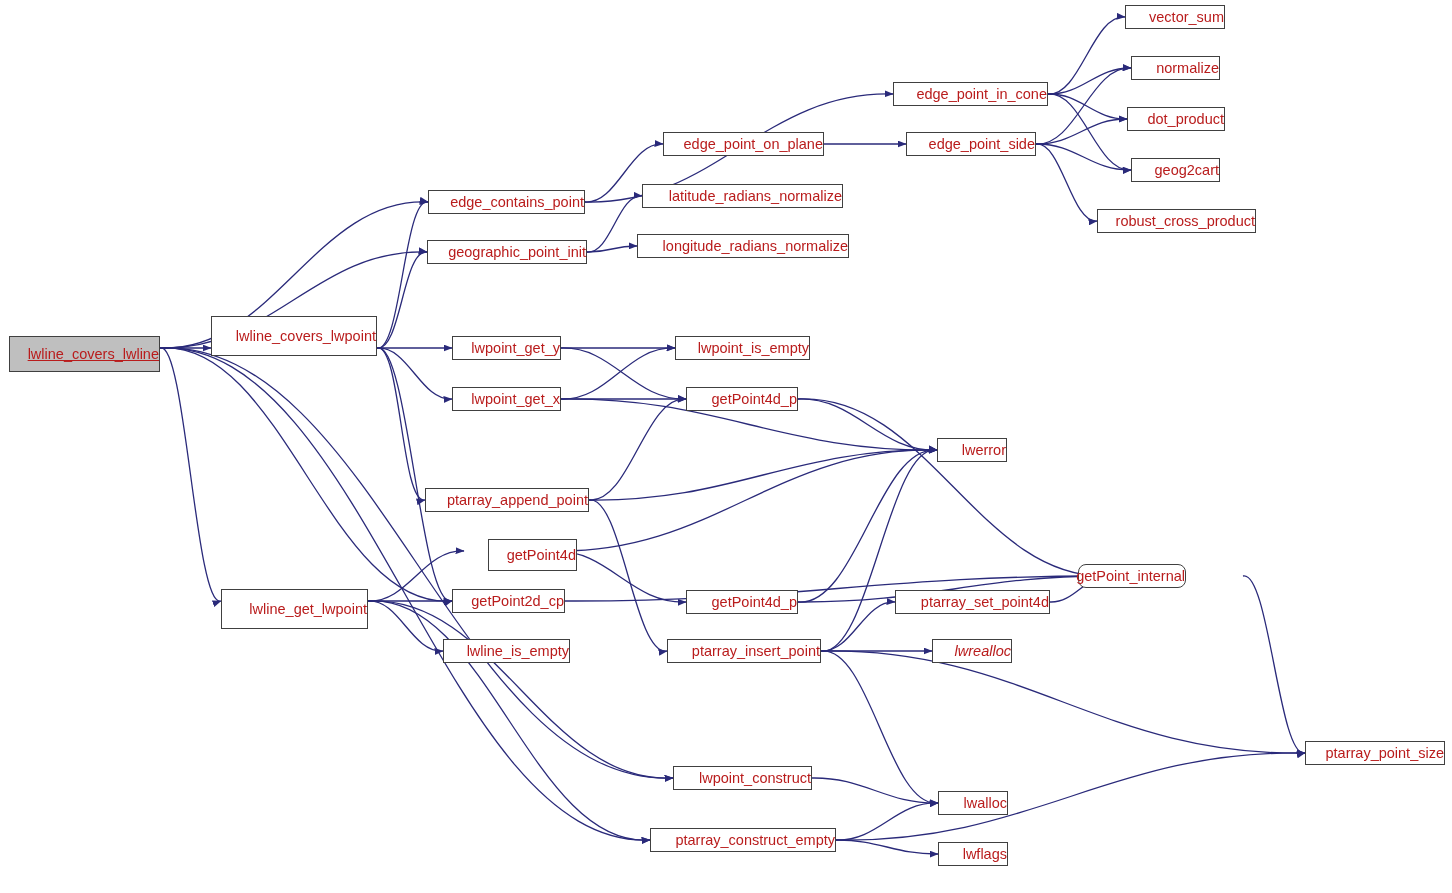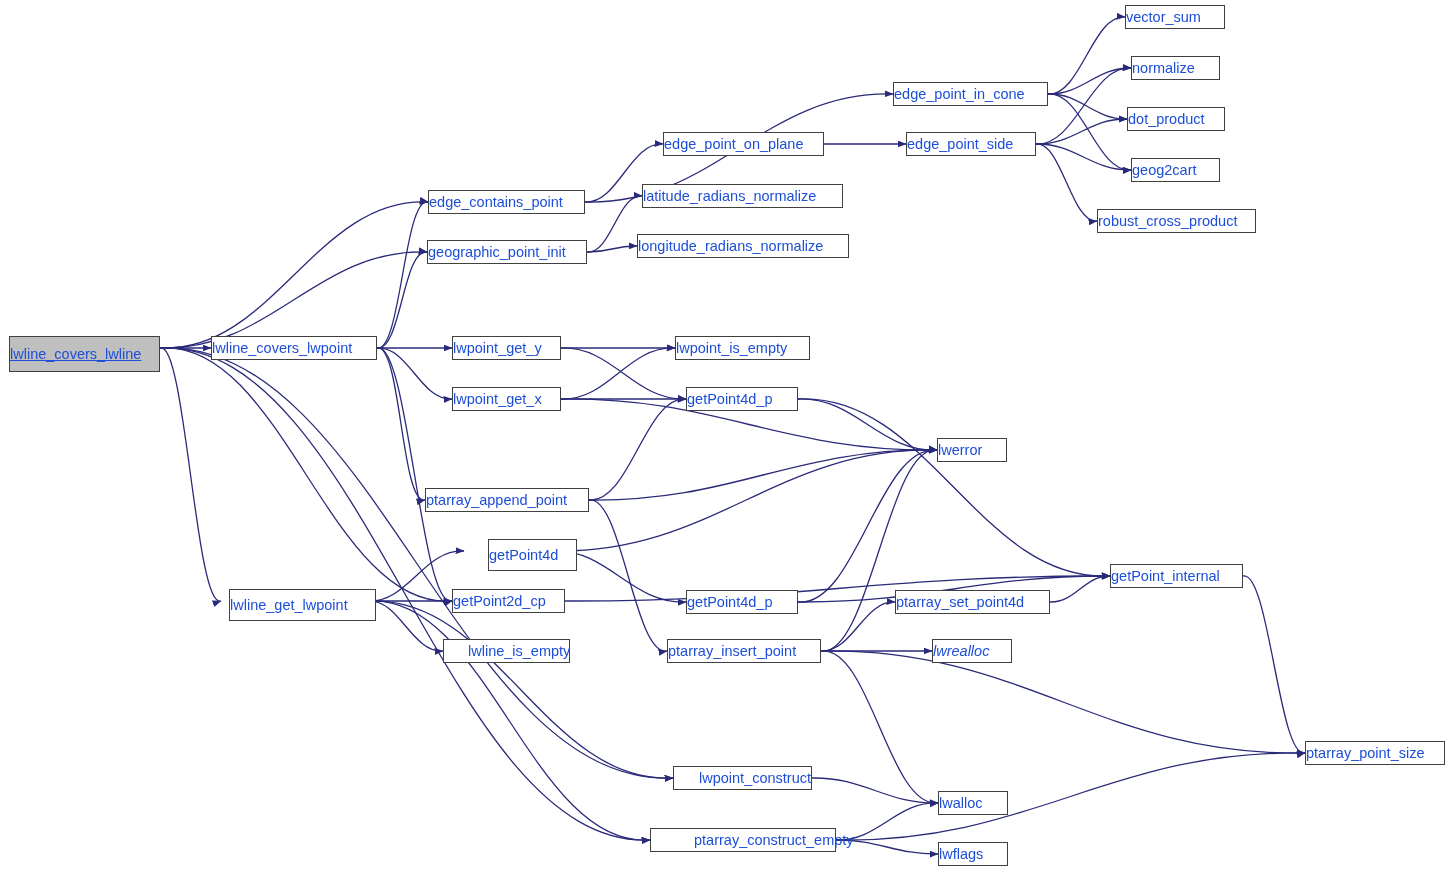--- a/index.html
+++ b/index.html
@@ -11,26 +11,26 @@
     background:#ffffff;
     font-family:"Liberation Sans", sans-serif;
     overflow:hidden;
   }
   #edge-layer{position:absolute;left:0;top:0;width:1452px;height:893px;}
   .node{
     position:absolute;
     box-sizing:border-box;
     border:1px solid #404040;
     background:#ffffff;
-    color:#1d4ed8;
+    color:#b91c1c;
     font-size:14.5px;
     line-height:1;
     display:flex;
     align-items:center;
-    justify-content:flex-start;
+    justify-content:flex-end;
     white-space:nowrap;
     letter-spacing:0px;
   }
   .node.root{
     background:#bfbfbf;
     border:1px solid #404040;
   }
   .node-label{pointer-events:none;}
 </style>
 </head>
@@ -100,21 +100,21 @@
         <path d="M 812,778 C 864.92,777.125 885.08,803.875 938,803" fill="none" stroke="#2a2a7a" stroke-width="1.3" marker-end="url(#arrowhead)"></path>
         <path d="M 836,840 C 878.84,841.295 895.16,801.705 938,803" fill="none" stroke="#2a2a7a" stroke-width="1.3" marker-end="url(#arrowhead)"></path>
         <path d="M 836,840 C 878.84,839.51 895.16,854.49 938,854" fill="none" stroke="#2a2a7a" stroke-width="1.3" marker-end="url(#arrowhead)"></path>
         <path d="M 836,840 C 1032.98,843.045 1108.02,749.955 1305,753" fill="none" stroke="#2a2a7a" stroke-width="1.3" marker-end="url(#arrowhead)"></path>
       </g>
   </svg>
   <div id="nodes-layer">
       <div class="node root" style="left: 9px; top: 336px; width: 151px; height: 36px; text-decoration: underline;">
         <span class="node-label">lwline_covers_lwline</span>
       </div>
-      <div class="node" style="left: 211px; top: 336px; width: 166px; height: 24px;">
+      <div class="node" style="left: 211px; top: 316px; width: 166px; height: 40px;">
         <span class="node-label">lwline_covers_lwpoint</span>
       </div>
       <div class="node" style="left: 428px; top: 190px; width: 157px; height: 24px;">
         <span class="node-label">edge_contains_point</span>
       </div>
       <div class="node" style="left: 427px; top: 240px; width: 160px; height: 24px;">
         <span class="node-label">geographic_point_init</span>
       </div>
       <div class="node" style="left: 663px; top: 132px; width: 161px; height: 24px;">
         <span class="node-label">edge_point_on_plane</span>
@@ -160,33 +160,33 @@
       </div>
       <div class="node" style="left: 937px; top: 438px; width: 70px; height: 24px;">
         <span class="node-label">lwerror</span>
       </div>
       <div class="node" style="left: 425px; top: 488px; width: 164px; height: 24px;">
         <span class="node-label">ptarray_append_point</span>
       </div>
       <div class="node" style="left: 488px; top: 539px; width: 89px; height: 32px;">
         <span class="node-label">getPoint4d</span>
       </div>
-      <div class="node" style="left: 221px; top: 589px; width: 147px; height: 32px; margin-left: 8px;">
+      <div class="node" style="left: 221px; top: 589px; width: 147px; height: 40px;">
         <span class="node-label">lwline_get_lwpoint</span>
       </div>
       <div class="node" style="left: 452px; top: 589px; width: 113px; height: 24px;">
         <span class="node-label">getPoint2d_cp</span>
       </div>
       <div class="node" style="left: 686px; top: 590px; width: 112px; height: 24px;">
         <span class="node-label">getPoint4d_p</span>
       </div>
       <div class="node" style="left: 895px; top: 590px; width: 155px; height: 24px;">
         <span class="node-label">ptarray_set_point4d</span>
       </div>
-      <div class="node" style="left: 1110px; top: 564px; width: 133px; height: 24px;">
+      <div class="node" style="left: 1078px; top: 564px; width: 108px; height: 24px; border-radius: 8px;">
         <span class="node-label">getPoint_internal</span>
       </div>
       <div class="node" style="left: 443px; top: 639px; width: 127px; height: 24px; padding-left: 24px;">
         <span class="node-label">lwline_is_empty</span>
       </div>
       <div class="node" style="left: 667px; top: 639px; width: 154px; height: 24px;">
         <span class="node-label">ptarray_insert_point</span>
       </div>
       <div class="node" style="left: 932px; top: 639px; width: 80px; height: 24px; font-style: italic;">
         <span class="node-label">lwrealloc</span>

